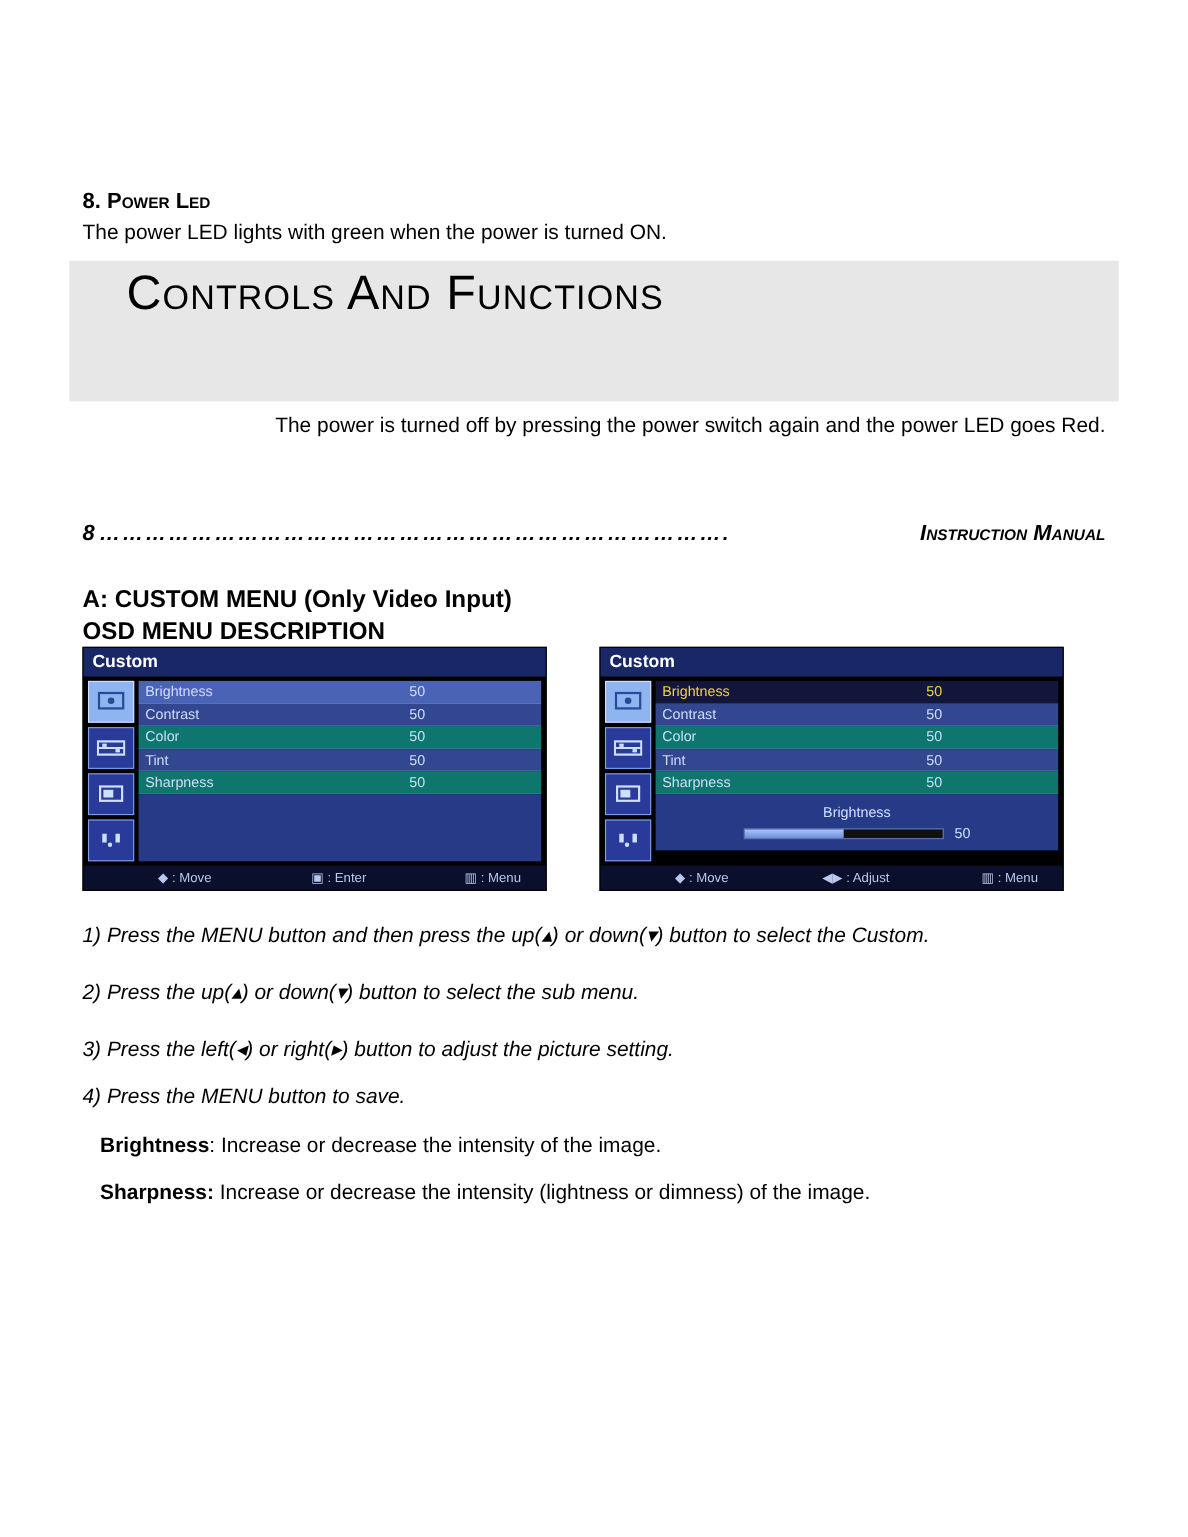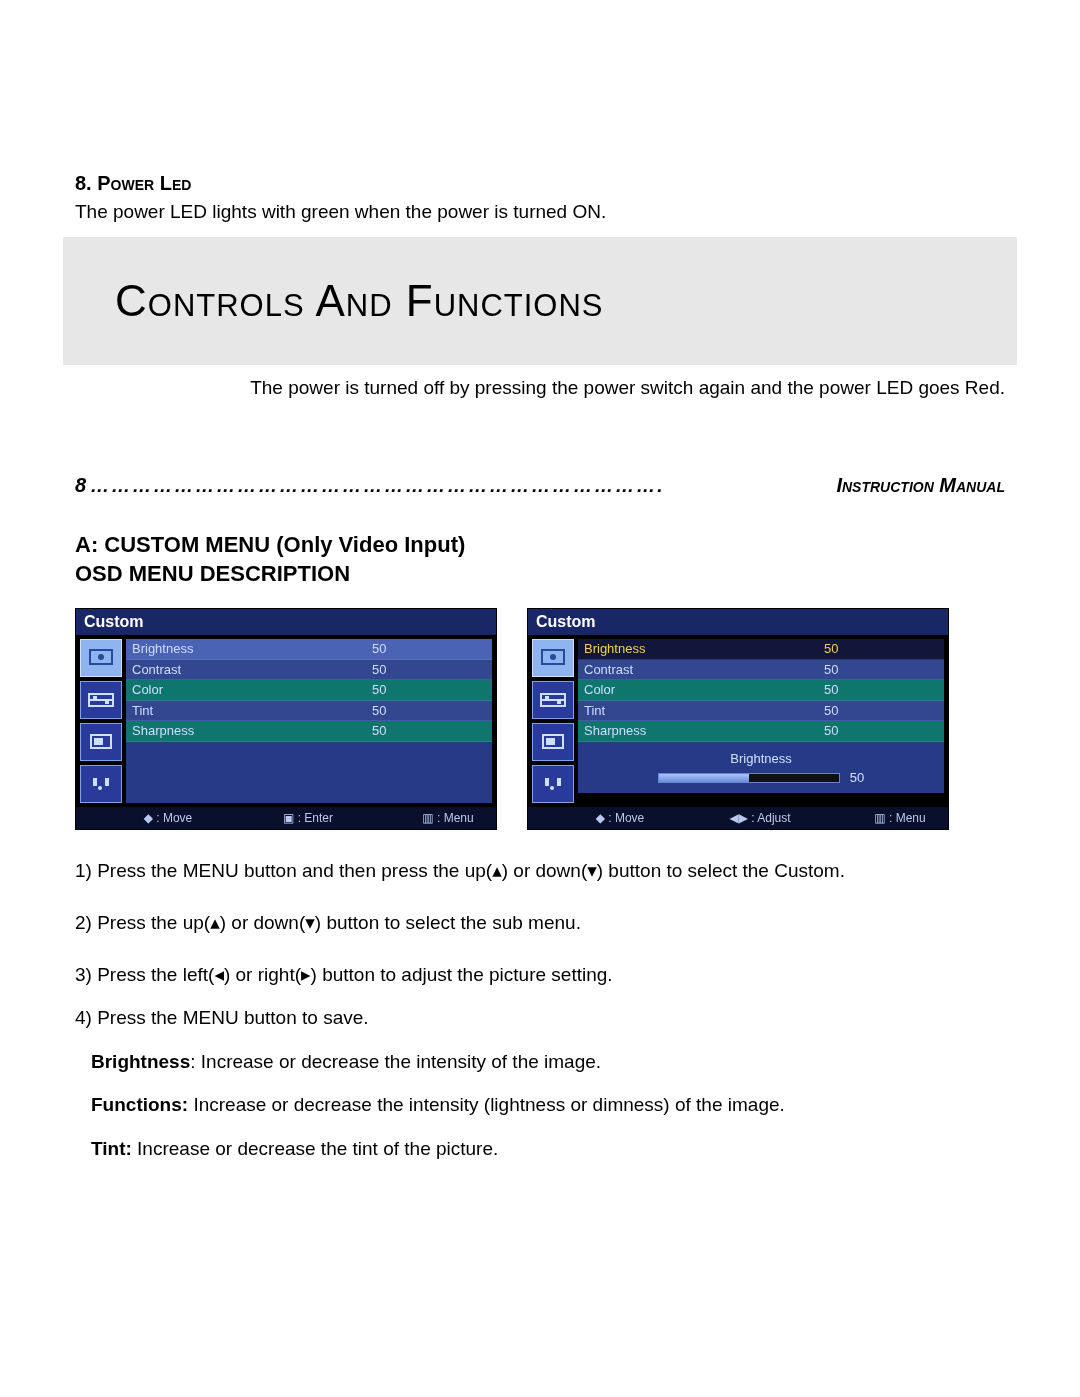--- a/index.html
+++ b/index.html
@@ -22,21 +22,21 @@
     margin-bottom: 2px;
   }
   .banner-wrap {
     margin-top: 12px;
     margin-left: -12px;
     margin-right: -12px;
   }
   .banner {
     background: #e7e7e7;
     display: flex;
-    align-items: center;
+    align-items: flex-start;
     height: 128px;
   }
   .banner-stripe {
     width: 34px;
     background: #a7a7a7;
   }
   .banner-gap { width: 18px; }
   .banner-title {
     font-size: 44px;
     font-weight: 400;
@@ -66,22 +66,22 @@
   .sec-osd {
     font-weight: bold;
     font-size: 22px;
     margin-top: 32px;
     line-height: 1.3;
   }
 
   
   .panels {
     display: flex;
-    gap: 30px;
-    margin-top: 20px;
+    gap: 48px;
+    margin-top: 0;
   }
   .osd {
     background: #000;
     border: 1px solid #000;
     width: 420px;
     font-family: Arial, sans-serif;
   }
   .osd-title {
     background: #1a2766;
     color: #fff;
@@ -153,21 +153,21 @@
   .osd-foot {
     background: #0a0f2b;
     display: flex;
     font-size: 12px;
     color: #b9c8f0;
     padding: 3px 0;
   }
   .osd-foot span { flex:1; text-align:center;padding-left:44px; }
 
   .steps { margin-top: 28px; }
-  .step { margin-bottom: 26px; }
+  .step { margin-bottom: 26px; font-style: italic; }
   .step.tight { margin-bottom: 18px; }
   .defs { margin-top: 0; }
   .def { margin-bottom: 18px; margin-left: 16px; }
   .def b { font-weight: bold; }
 </style>
 </head>
 <body>
 
 <div class="page">
 
@@ -328,18 +328,17 @@
     </div>
   </div>
 
   <div class="steps">
     <div class="step">1) Press the MENU button and then press the up(▴) or down(▾) button to select the Custom.</div>
     <div class="step">2) Press the up(▴) or down(▾) button to select the sub menu.</div>
     <div class="step tight">3) Press the left(◂) or right(▸) button to adjust the picture setting.</div>
     <div class="step tight">4) Press the MENU button to save.</div>
     <div class="defs">
       <div class="def"><b>Brightness</b><span>: Increase or decrease the intensity of the image.</span></div>
-      <div class="def"><b>Functions:</b><span> Increase or decrease the intensity (lightness or dimness) of the image.</span></div>
-      <div class="def"><b>Tint:</b><span> Increase or decrease the tint of the picture.</span></div>
+      <div class="def"><b>Sharpness:</b><span> Increase or decrease the intensity (lightness or dimness) of the image.</span></div>
     </div>
   </div>
 
 </div>
 
 </body></html>

